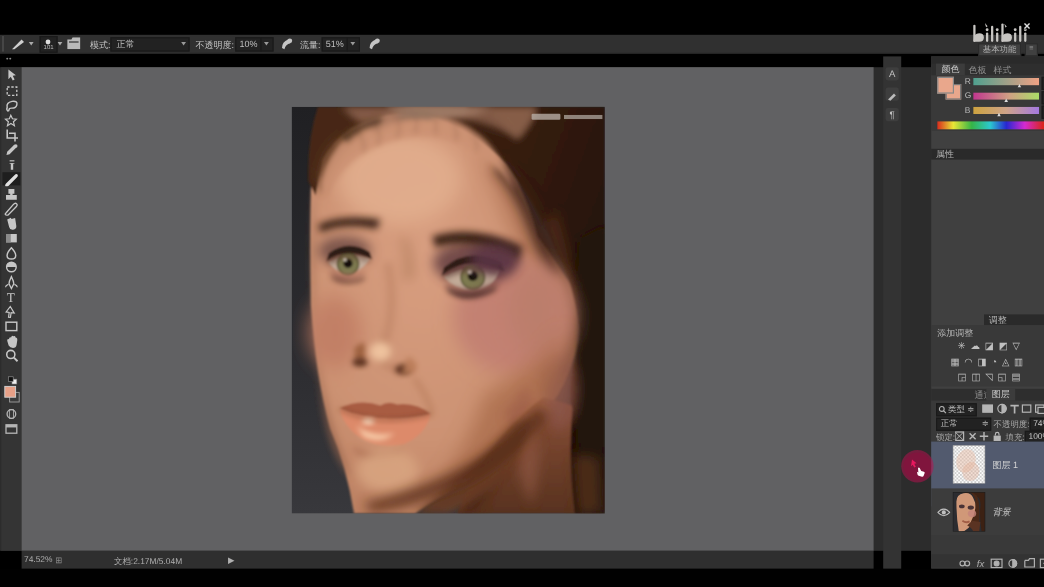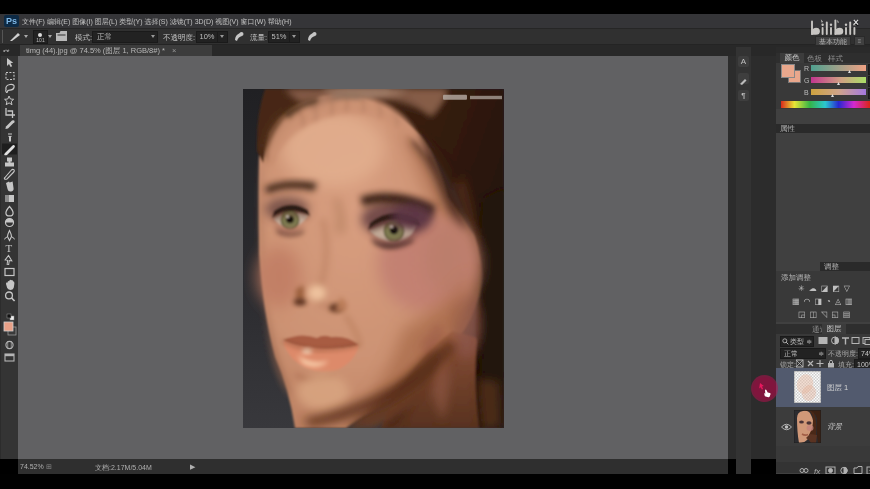--- a/index.html
+++ b/index.html
@@ -16,24 +16,20 @@
   #statusbar{left:18px;top:403px;width:710px;height:15px;background:#2f2f2f;}
   #iconstrip{left:736px;top:-9px;width:15px;height:427px;background:#333333;}
   #panels{left:776px;top:-9px;width:111px;height:427px;background:#404040;}
   .mtxt{color:#c2c2c2;font-size:9px;}
   #bottomblack{left:0;top:474px;width:870px;height:15px;background:#010101;}
   .well{background:#222;border:1px solid #1a1a1a;}
 </style>
 </head>
 <body>
 <div id="app">
-  <div class="abs" id="menubar">
-    <div class="abs" style="left:4px;top:1px;width:15px;height:12px;background:#0d2a45;border-radius:2px;color:#7fb7e6;font-weight:bold;font-size:9px;line-height:12px;text-align:center;">Ps</div>
-    <div class="abs mtxt" style="left:22px;top:3px;font-size:7px;letter-spacing:0px;word-spacing:0px;white-space:nowrap;">文件(F) 编辑(E) 图像(I) 图层(L) 类型(Y) 选择(S) 滤镜(T) 3D(D) 视图(V) 窗口(W) 帮助(H)</div>
-  </div>
   <div class="abs" id="optbar">
     <div class="abs" style="left:2px;top:1px;width:1px;height:13px;background:#555;"></div>
     <svg class="abs" style="left:9px;top:2px;" width="14" height="11" viewBox="0 0 14 11">
         <path d="M1 10 L9 2 L11 4 L3 10 Z" fill="#cfcfcf"></path>
       </svg>
     <div class="abs" style="left:24px;top:6px;width:0;height:0;border-left:2.5px solid transparent;border-right:2.5px solid transparent;border-top:3px solid #aaa;"></div>
     <div class="abs well" style="left:33px;top:1px;width:13px;height:12px;">
       <div class="abs" style="left:4px;top:2px;width:4px;height:4px;border-radius:50%;background:#ddd;"></div>
       <div class="abs" style="left:1px;top:6px;width:11px;height:6px;color:#bbb;font-size:5px;line-height:6px;text-align:center;">101</div>
     </div>
@@ -60,27 +56,20 @@
     <div class="abs well" style="left:268px;top:2px;width:20px;height:10px;color:#bfbfbf;font-size:7.5px;line-height:10px;text-align:center;">51%</div>
     <div class="abs well" style="left:289px;top:2px;width:9px;height:10px;">
         <div class="abs" style="left:2px;top:3px;width:0;height:0;border-left:2.5px solid transparent;border-right:2.5px solid transparent;border-top:3px solid #999;"></div>
       </div>
     <svg class="abs" style="left:306px;top:2px;" width="12" height="11" viewBox="0 0 12 11">
         <path d="M2 9 Q2 4 7 2 L9 5 Q5 6 4 10 Z" fill="#c5c5c5"></path>
         <circle cx="8.5" cy="3" r="2" fill="#c5c5c5"></circle>
       </svg>
     <div class="abs" style="left:815px;top:7px;width:34px;height:9px;background:#404040;border:1px solid #2a2a2a;color:#b0b0b0;font-size:7px;line-height:9px;text-align:center;white-space:nowrap;">基本功能</div>
       <div class="abs" style="left:854px;top:7px;width:9px;height:9px;background:#404040;border:1px solid #2a2a2a;color:#999;font-size:6px;line-height:9px;text-align:center;">≡</div>
-  </div>
-  <div class="abs" id="tabbar">
-    <div class="abs" style="left:3px;top:2px;color:#999;font-size:7px;letter-spacing:1px;">••</div>
-    <div class="abs" style="left:20px;top:0px;width:192px;height:11px;background:#3c3c3c;color:#b8b8b8;font-size:7.5px;line-height:11px;">
-      <span style="padding-left:6px;">timg (44).jpg @ 74.5% (图层 1, RGB/8#) *</span>
-      <span style="color:#999;padding-left:5px;">×</span>
-    </div>
   </div>
   <div class="abs" id="mainarea">
     <div class="abs" id="toolbar">
       <svg width="17" height="403" viewBox="0 0 17 403" style="position:absolute;left:0;top:0;">
         <g fill="#c6c6c6" stroke="none">
 
           <path d="M6 2 l0 8 l2 -2 l1.6 3 l1.6 -0.8 l-1.6 -3 l2.6 -0.4 z"></path>
           <g transform="translate(0,13.5)">
               <rect x="5" y="3" width="8" height="7" fill="none" stroke="#c6c6c6" stroke-width="1.1" stroke-dasharray="2 1.4"></rect>
             </g>

